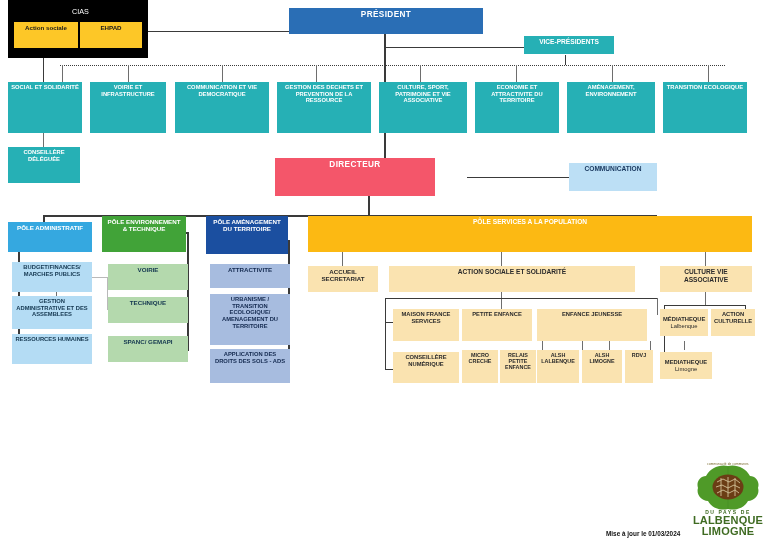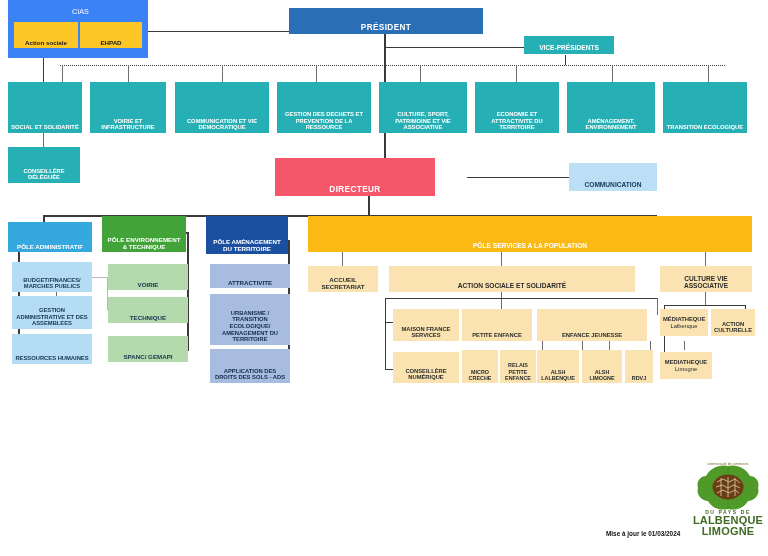--- a/index.html
+++ b/index.html
@@ -10,31 +10,31 @@
     position:relative;
     overflow:hidden;
     -webkit-font-smoothing:antialiased;
   }
   #chart{position:absolute;left:0;top:0;width:768px;height:556px;}
 
   .box{
     position:absolute;
     box-sizing:border-box;
     display:flex;
-    align-items:flex-end;
+    align-items:flex-start;
     justify-content:center;
     text-align:center;
     line-height:1.15;
     padding:2px 3px;
     z-index:3;
   }
   .box span{display:block;width:100%;}
 
   
-  .amber       {background:#3b82f6;color:#ffffff;padding-left:8px;}
+  .amber       {background:#000000;color:#ffffff;padding-left:8px;}
   .amber-inner {background:#fdc727;color:#1a1a1a;font-weight:bold;}
   .presid      {background:#2a6eb5;color:#ffffff;font-weight:bold;letter-spacing:.4px;}
   .teal        {background:#26b0b5;color:#ffffff;font-weight:bold;}
   .red         {background:#f4566a;color:#ffffff;font-weight:bold;letter-spacing:.4px;}
   .ltblue      {background:#bcdff5;color:#17365d;font-weight:bold;}
   .pole-admin  {background:#35a8e0;color:#ffffff;font-weight:bold;}
   .pole-env    {background:#41a338;color:#ffffff;font-weight:bold;}
   .pole-amg    {background:#1b4fa0;color:#ffffff;font-weight:bold;}
   .pole-pop    {background:#fcb913;color:#ffffff;font-weight:bold;}
   .sub-admin   {background:#b4dcf4;color:#13364f;font-weight:bold;}

